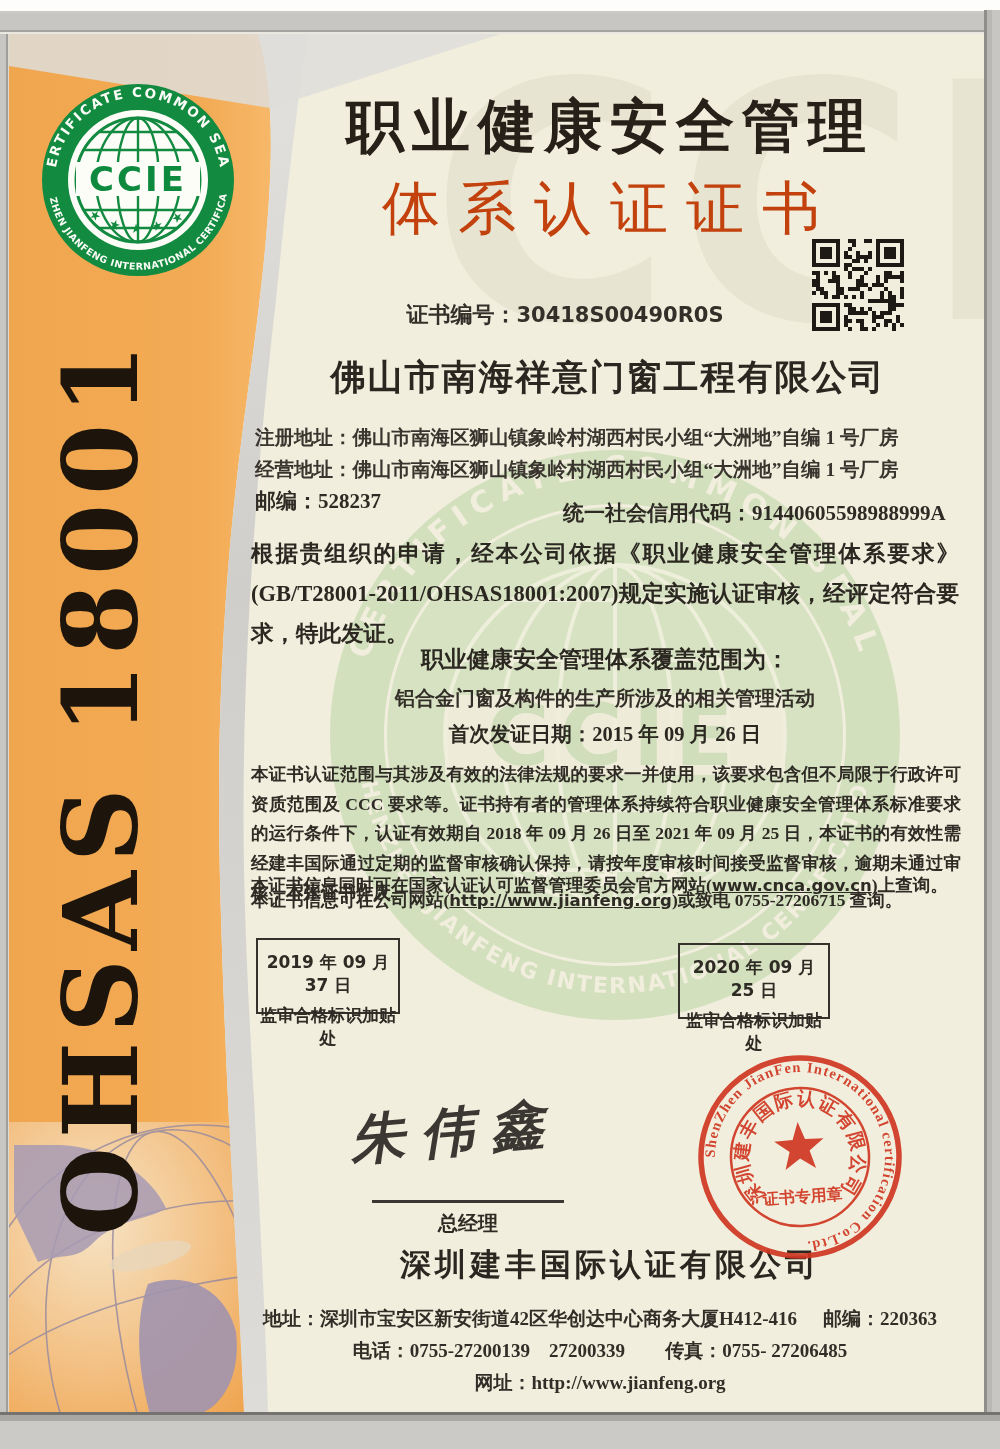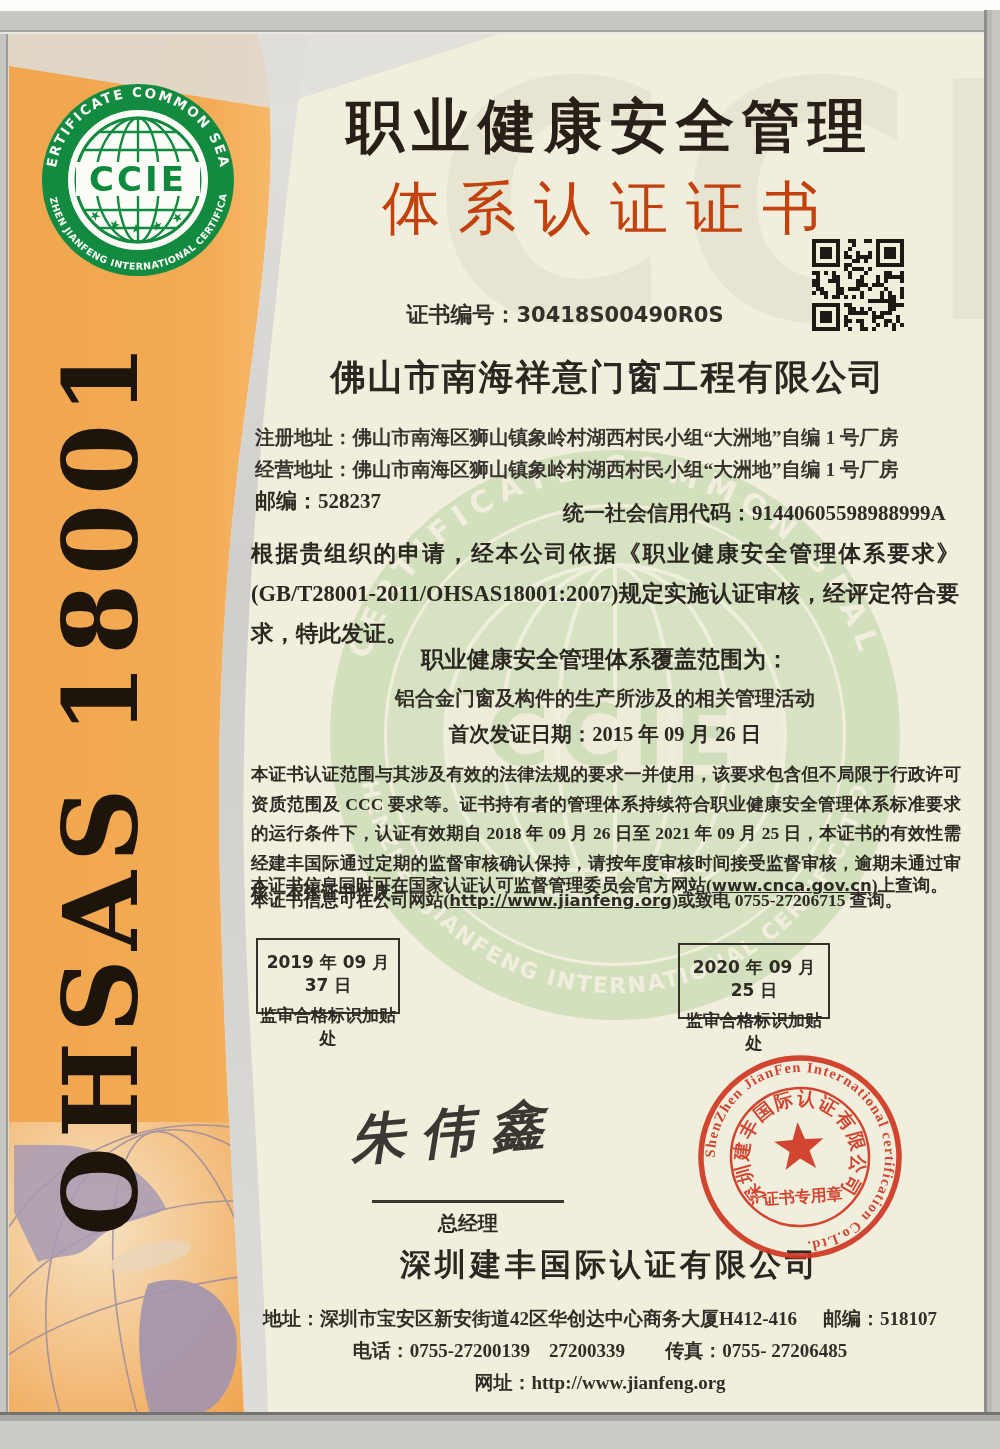--- a/index.html
+++ b/index.html
@@ -384,21 +384,21 @@
     </text>
     <text font-size="18.5" letter-spacing="2" fill="#d03722" font-weight="600">
       <textPath href="#stin" startOffset="50%" text-anchor="middle">深圳建丰国际认证有限公司</textPath>
     </text>
     <path d="M145,110 L151.2,127.5 L169.7,128 L155,139.2 L160.3,157 L145,146.5 L129.7,157 L135,139.2 L120.3,128 L138.8,127.5 Z" fill="#d03722"></path>
     <text x="145" y="190" text-anchor="middle" font-size="16" font-weight="700" fill="#d03722">证书专用章</text>
   </svg>
 
   <div class="content issuer center">深圳建丰国际认证有限公司</div>
   <div class="content fline center">
-    <span>地址：</span><span>深圳市宝安区新安街道42区华创达中心商务大厦H412-416</span><span class="gap"></span><span>邮编：</span><span>518107</span>
+    <span>地址：</span><span>深圳市宝安区新安街道42区华创达中心商务大厦H412-416</span><span class="gap"></span><span>邮编：</span><span>220363</span>
   </div>
   <div class="content fline fline2 center">
     <span>电话：</span><span>0755-27200139　27200339</span><span class="gap2"></span><span>传真：</span><span>0755- 27206485</span>
   </div>
   <div class="content fline fline3 center">
     <span>网址：</span><span>http://www.jianfeng.org</span>
   </div>
 
   <div class="edge edge-top"></div>
   <div class="edge edge-left"></div>

